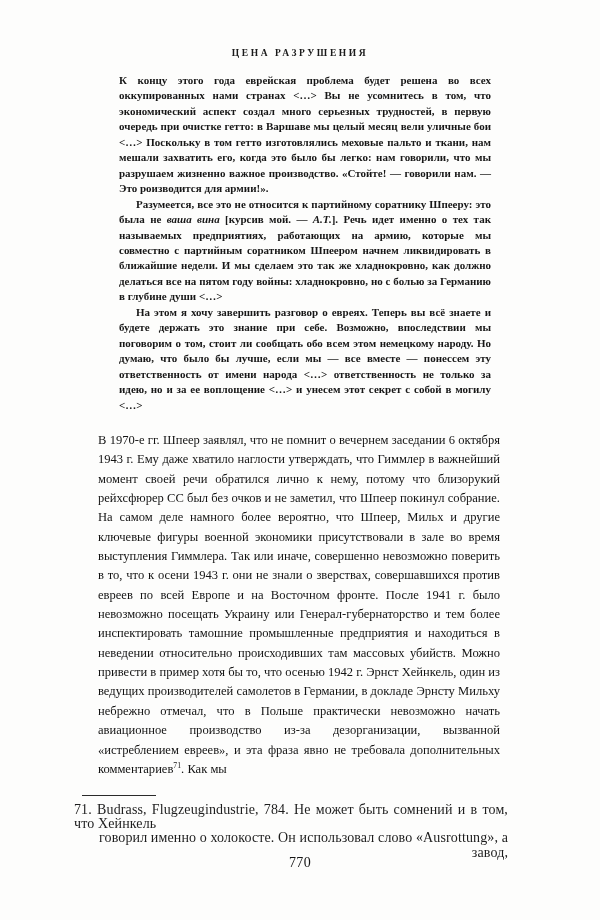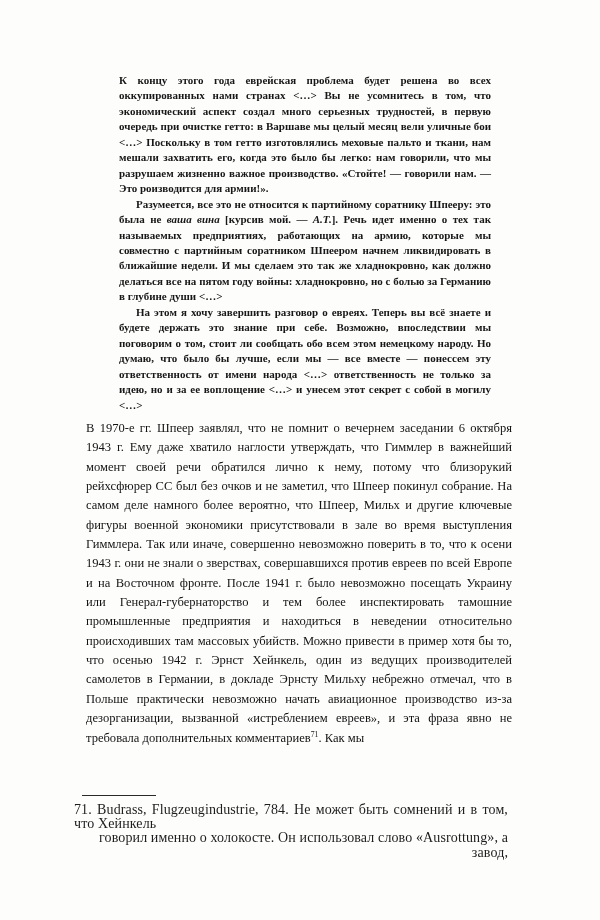--- a/index.html
+++ b/index.html
@@ -68,21 +68,21 @@
     left: 82px;
     top: 415px;
     width: 434px;
     font-size: 12.55px;
     line-height: 19.35px;
     text-align: justify;
     text-justify: inter-word;
     color: #131313;
     hyphens: manual;
   }
-  .body-text p { margin: 4px; }
+  .body-text p { margin: 16px; }
   .body-text sup {
     font-size: 0.62em;
     vertical-align: super;
     line-height: 0;
   }
 
   
   .footnote-rule {
     position: absolute;
     left: 82px;
@@ -123,32 +123,34 @@
     font-size: 14px;
     color: #151515;
     letter-spacing: 0.4px;
   }
 </style>
 </head>
 <body>
 
 <div class="page">
 
+  <div class="running-head">Цена разрушения</div>
 
   <div class="extract">
     <p>К концу этого года еврейская проблема будет решена во всех оккупированных нами странах &lt;…&gt; Вы не усомнитесь в том, что экономический аспект создал много серьезных трудностей, в первую очередь при очистке гетто: в Варшаве мы целый месяц вели уличные бои &lt;…&gt; Поскольку в том гетто изготовлялись меховые пальто и ткани, нам мешали захватить его, когда это было бы легко: нам говорили, что мы разрушаем жизненно важное производство. «Стойте! — говорили нам. — Это роизводится для армии!».</p>
     <p><span>Разумеется, все это не относится к партийному соратнику Шпееру: это была не </span><span class="it">ваша вина</span><span> [курсив мой. — </span><span class="it">А.Т.</span><span>]. Речь идет именно о тех так называемых предприятиях, работающих на армию, которые мы совместно с партийным соратником Шпеером начнем ликвидировать в ближайшие недели. И мы сделаем это так же хладнокровно, как должно делаться все на пятом году войны: хладнокровно, но с болью за Германию в глубине души &lt;…&gt;</span></p>
     <p>На этом я хочу завершить разговор о евреях. Теперь вы всё знаете и будете держать это знание при себе. Возможно, впоследствии мы поговорим о том, стоит ли сообщать обо всем этом немецкому народу. Но думаю, что было бы лучше, если мы — все вместе — понессем эту ответственность от имени народа &lt;…&gt; ответственность не только за идею, но и за ее воплощение &lt;…&gt; и унесем этот секрет с собой в могилу &lt;…&gt;</p>
   </div>
 
   <div class="body-text">
     <p><span>В 1970-е гг. Шпеер заявлял, что не помнит о вечернем заседании 6 октября 1943 г. Ему даже хватило наглости утверждать, что Гиммлер в важнейший момент своей речи обратился лично к нему, потому что близорукий рейхсфюрер СС был без очков и не заметил, что Шпеер покинул собрание. На самом деле намного более вероятно, что Шпеер, Мильх и другие ключевые фигуры военной экономики присутствовали в зале во время выступления Гиммлера. Так или иначе, совершенно невозможно поверить в то, что к осени 1943 г. они не знали о зверствах, совершавшихся против евреев по всей Европе и на Восточном фронте. После 1941 г. было невозможно посещать Украину или Генерал-губернаторство и тем более инспектировать тамошние промышленные предприятия и находиться в неведении относительно происходивших там массовых убийств. Можно привести в пример хотя бы то, что осенью 1942 г. Эрнст Хейнкель, один из ведущих производителей самолетов в Германии, в докладе Эрнсту Мильху небрежно отмечал, что в Польше практически невозможно начать авиационное производство из-за дезорганизации, вызванной «истреблением евреев», и эта фраза явно не требовала дополнительных комментариев</span><sup>71</sup><span>. Как мы</span></p>
   </div>
 
   <div class="footnote-rule"></div>
 
   <div class="footnote">
     <p>71. Budrass, Flugzeugindustrie, 784. Не может быть сомнений и в том, что Хейнкель</p>
     <p class="fn-hang" style="text-align:right;">говорил именно о холокосте. Он использовал слово «Ausrottung», а завод,</p>
   </div>
 
+  <div class="folio">770</div>
 
 </div>
 
 </body></html>

